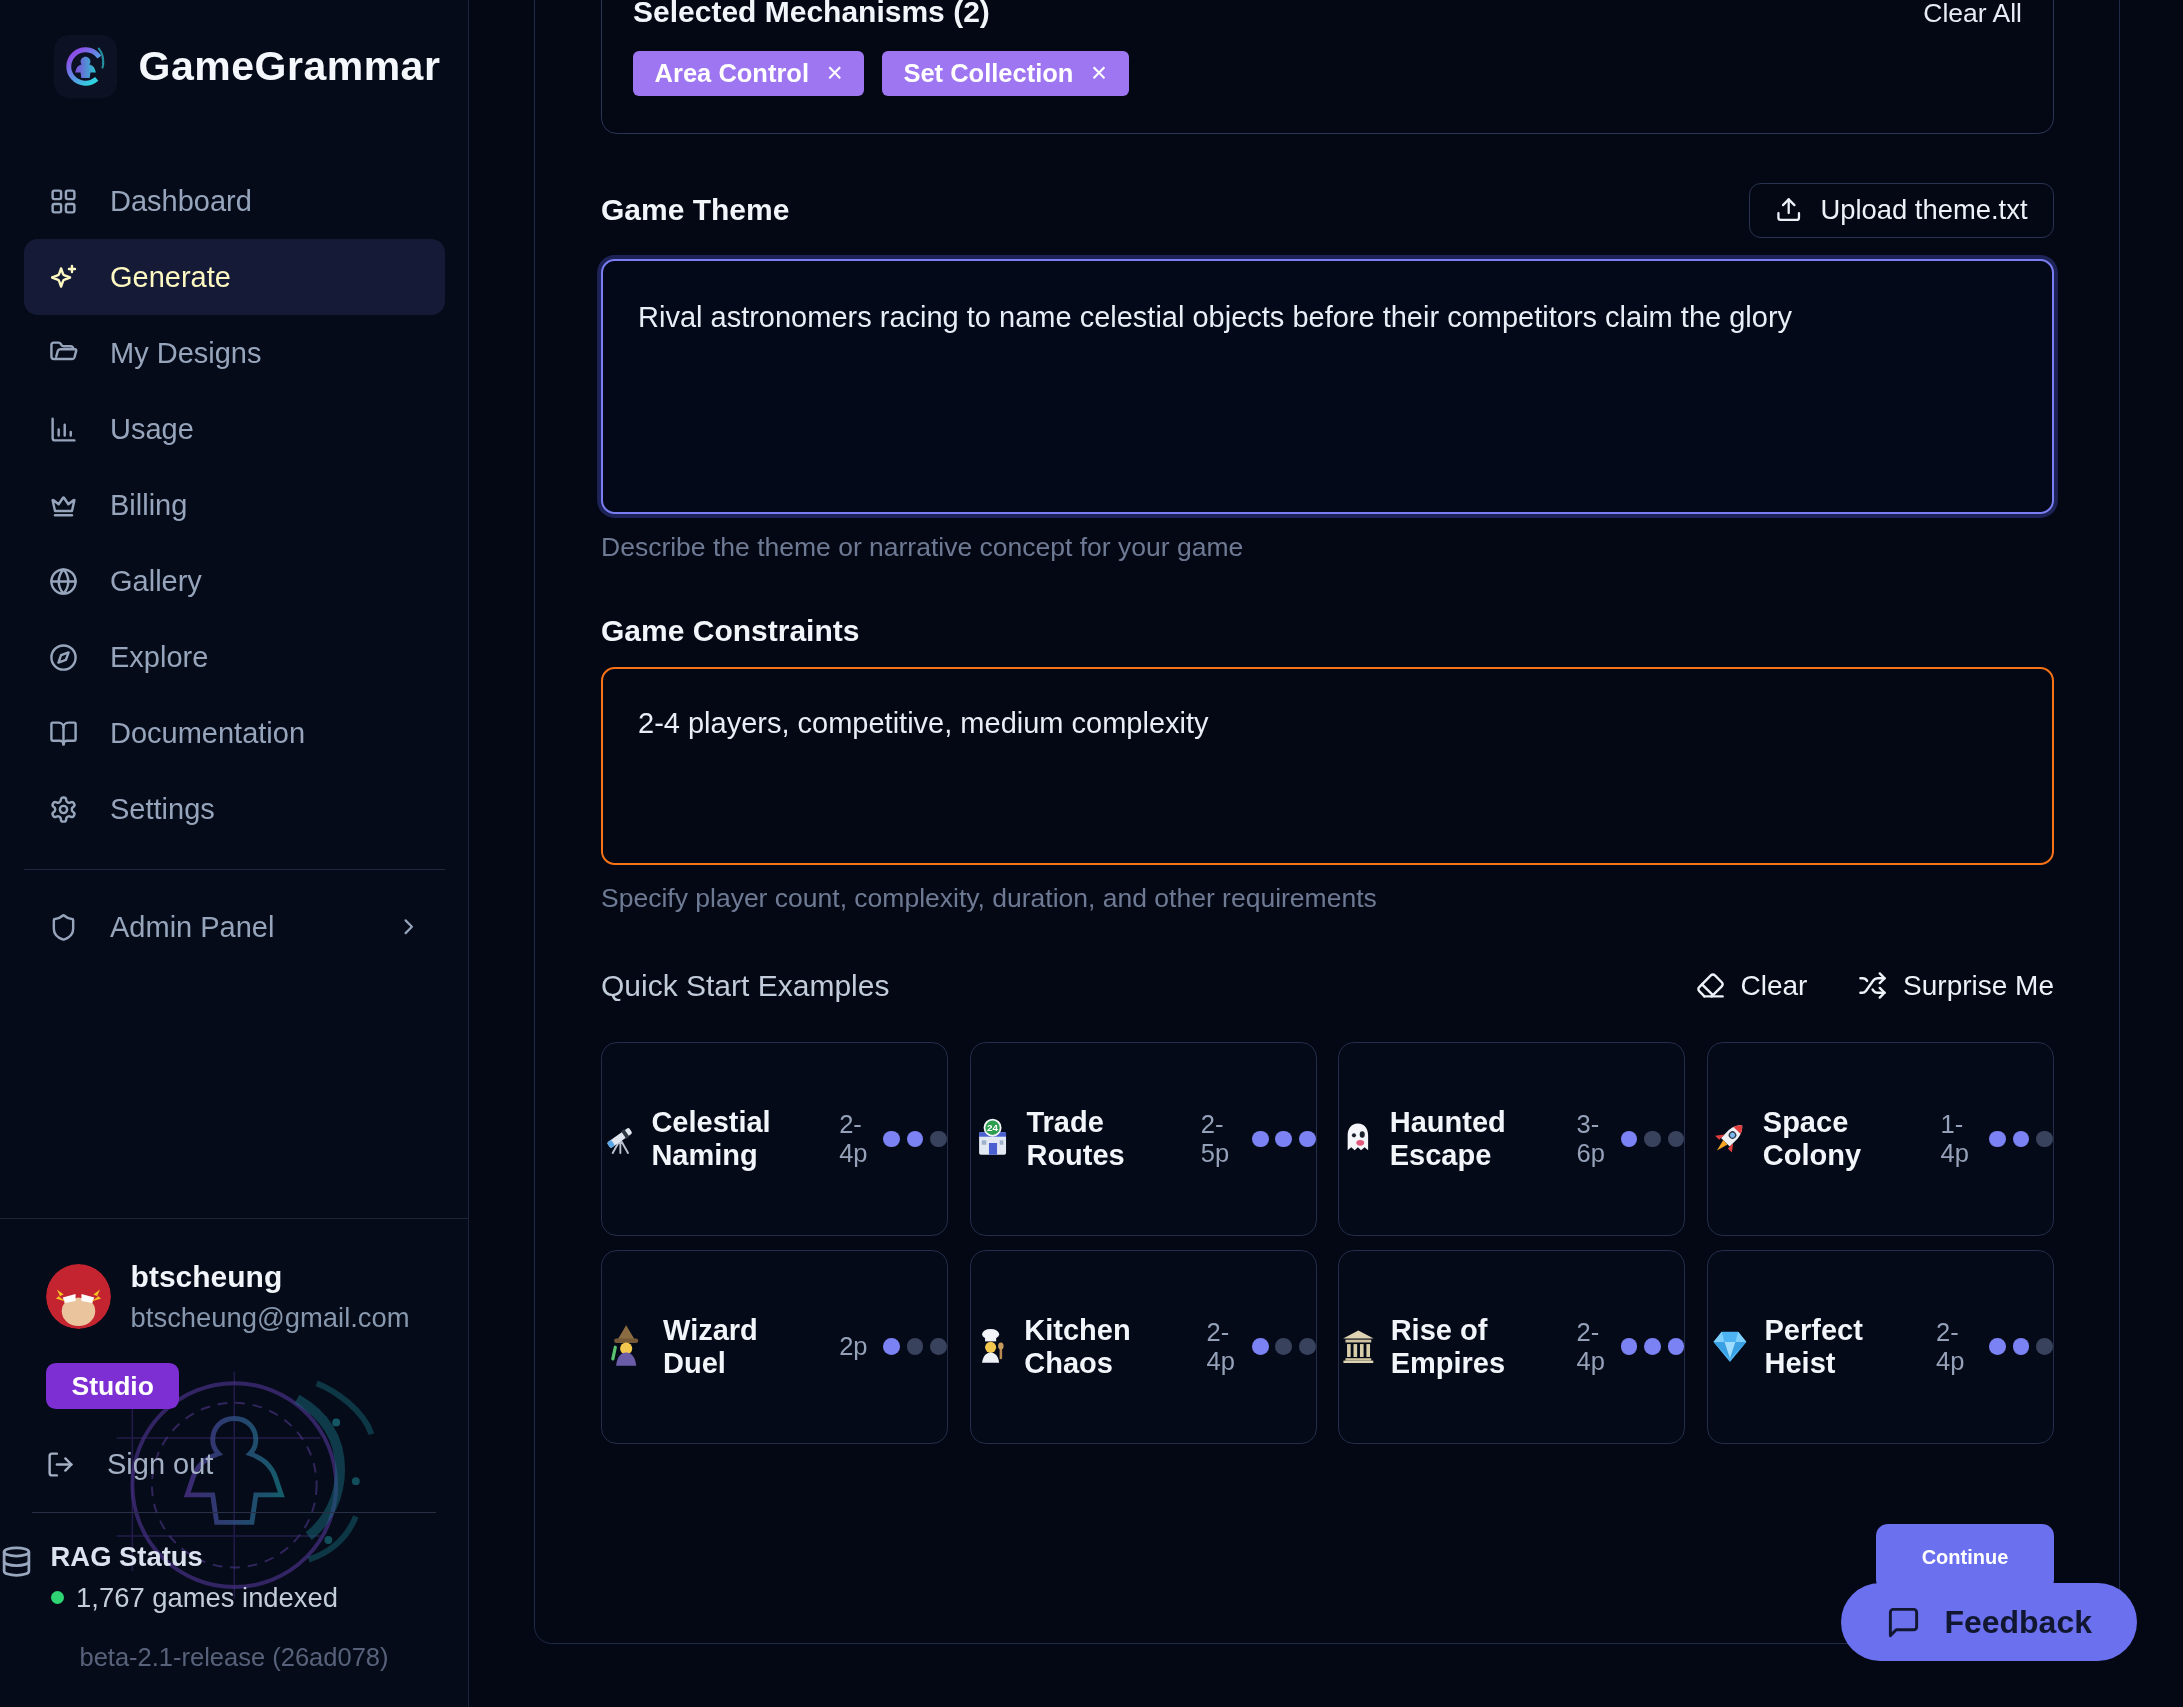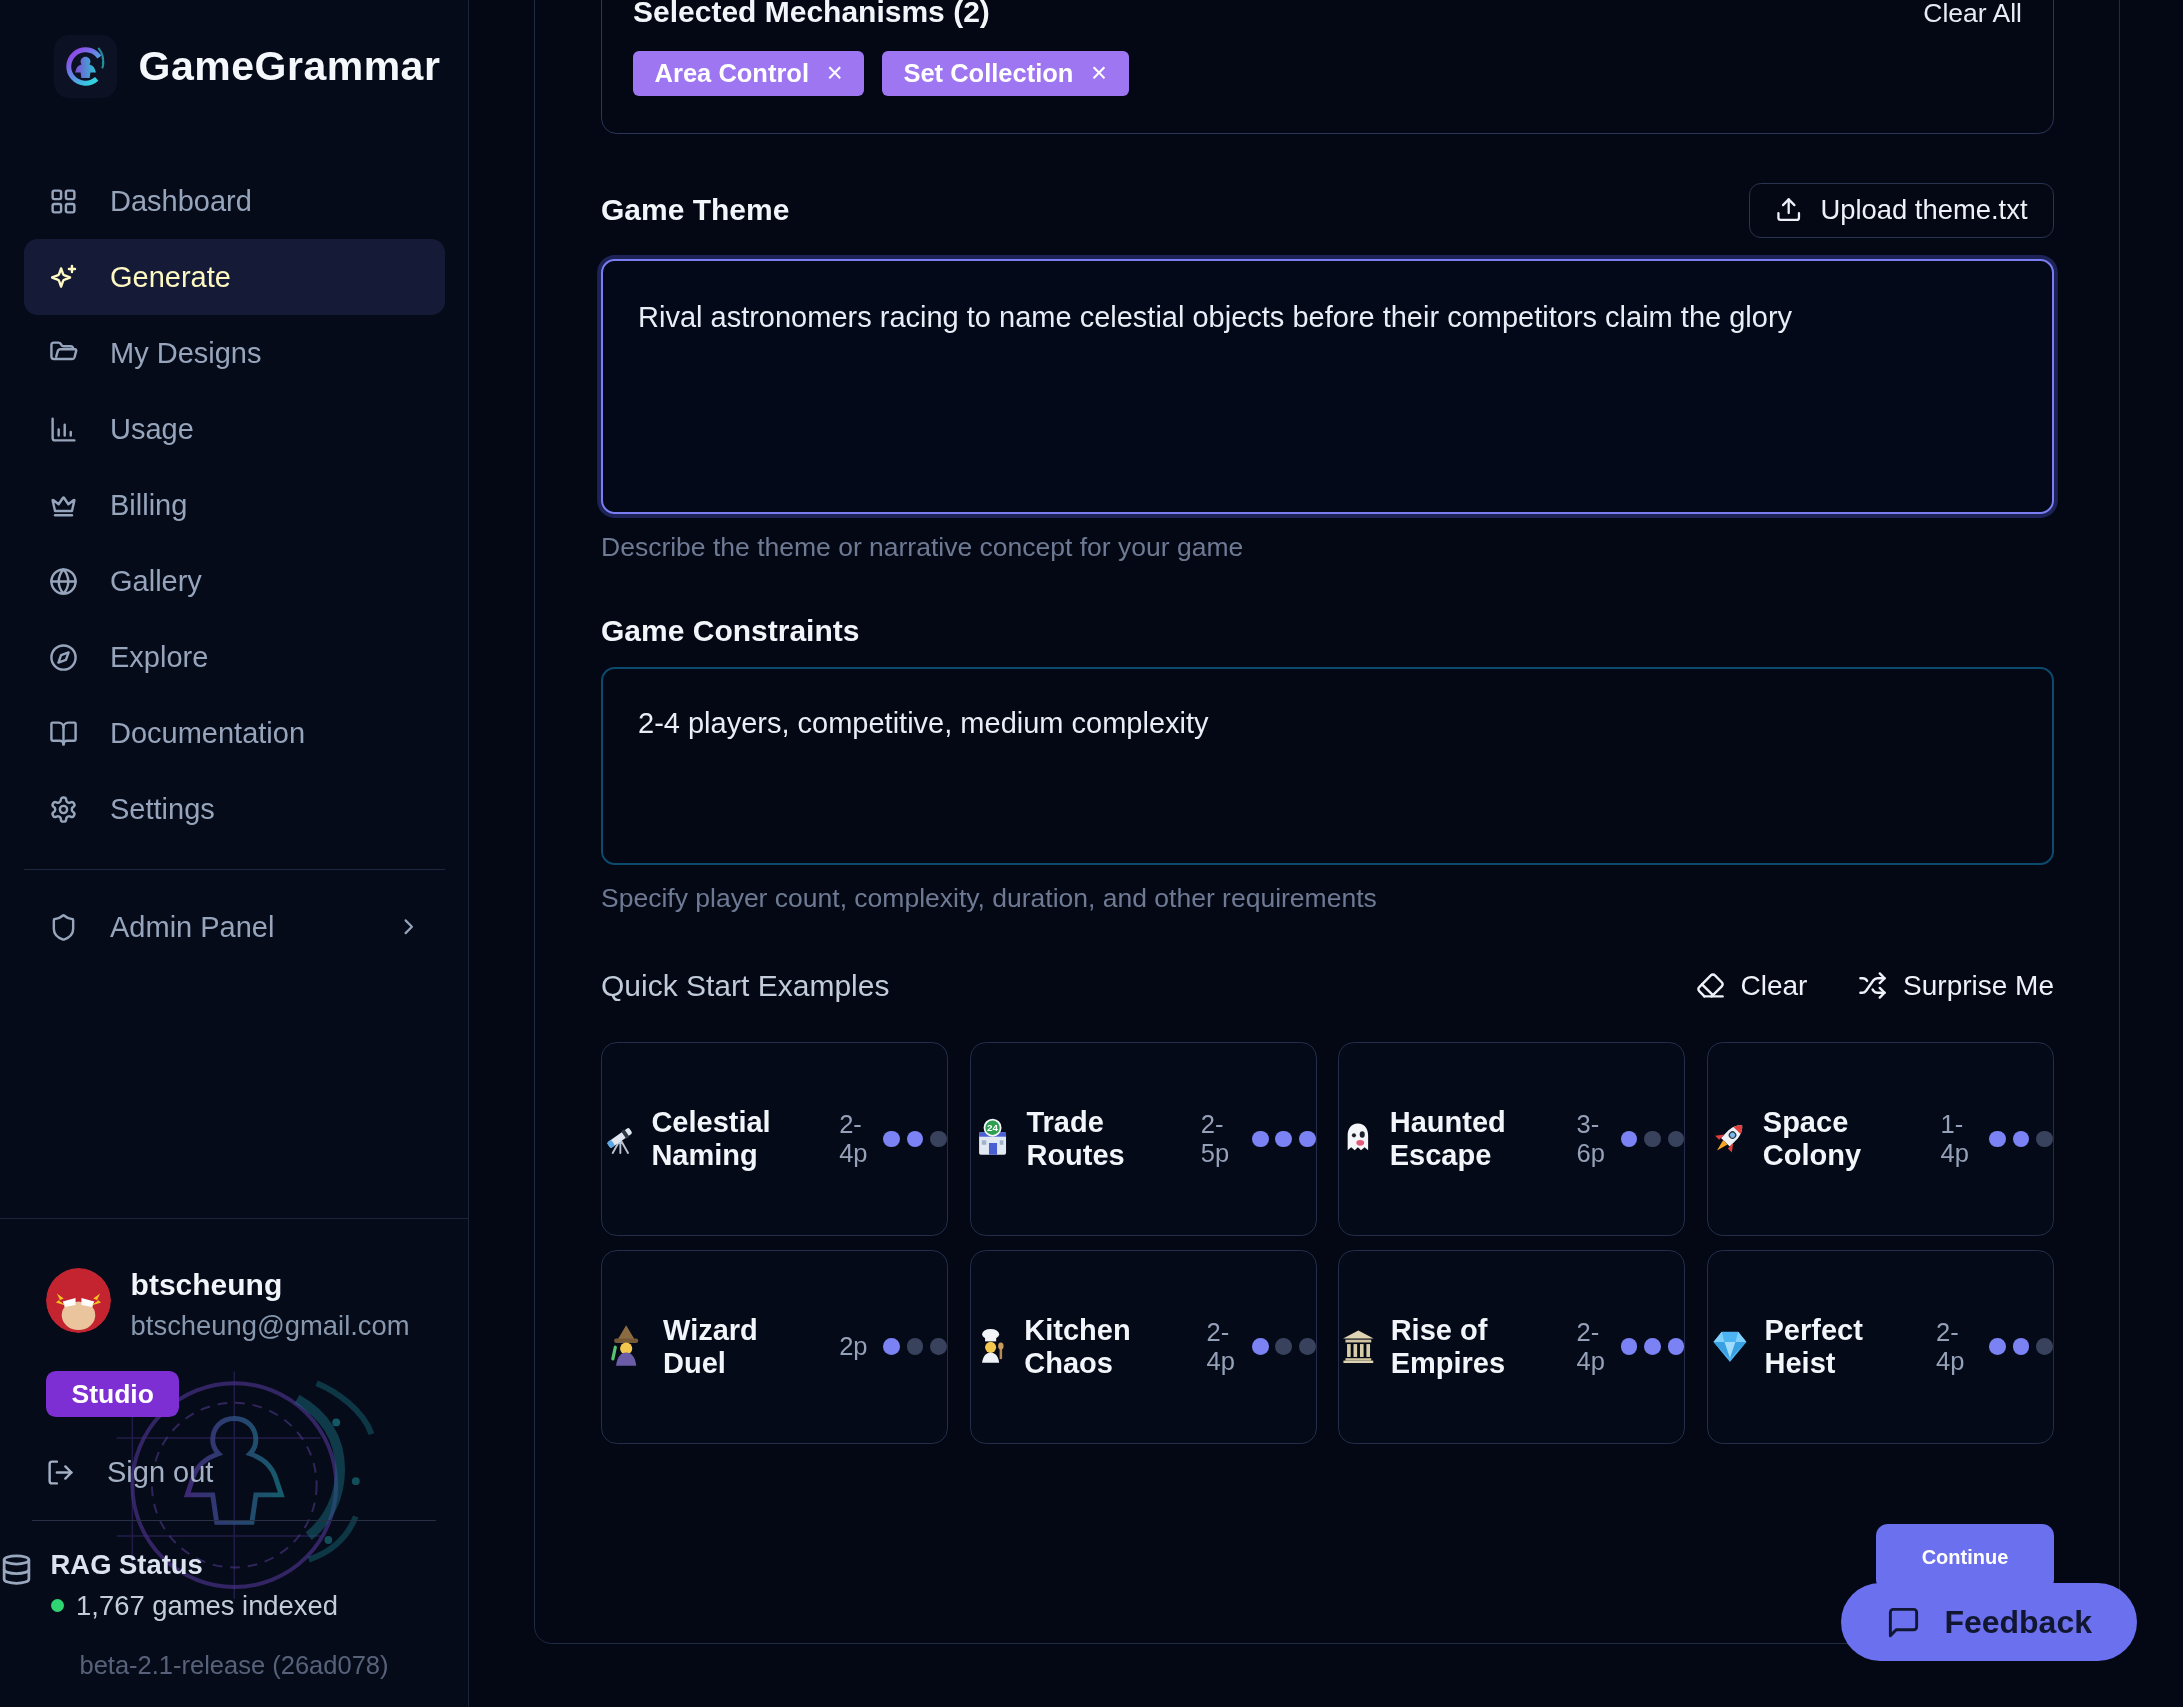--- a/index.html
+++ b/index.html
@@ -38,21 +38,21 @@
   }
   .admin-row .chev { margin-left:auto; width:25.5px; height:25.5px; display:flex; }
 
   .sidebar-bottom {
     position:absolute; left:0; right:0; top:1218px; bottom:0;
     border-top:1px solid #1b2438;
   }
   .watermark { position:absolute; left:61px; top:125px; width:374px; height:294px; opacity:.55; pointer-events:none; }
   .user-row { display:flex; align-items:center; gap:19.6px; padding:41px 0 0 46px; position:relative; z-index:1; }
   .avatar { width:65px; height:65px; border-radius:50%; overflow:hidden; flex:0 0 auto; }
-  .user-name { font-size:30px; font-weight:bold; color:#f2f5fa;margin-top:8px; }
+  .user-name { font-size:30px; font-weight:bold; color:#f2f5fa; }
   .user-email { font-size:27.4px; color:#8797ad; margin-top:7.8px; }
   .studio-badge {
     display:inline-block; margin:29px 0 0 46px; padding:7.8px 25.5px;
     background:#7d2fd4; color:#fff; font-size:26.5px; font-weight:600;
     border-radius:9.8px; position:relative; z-index:1;
   }
   .signout-row {
     display:flex; align-items:center; gap:32px; margin-top:39px; padding-left:46px;
     color:#a4b0c4; font-size:29px; cursor:pointer; position:relative; z-index:1;
   }
@@ -106,21 +106,21 @@
     font-family:"Liberation Sans", sans-serif; font-size:29px; color:#e9edf5;
     line-height:1.35;
   }
   .ta-theme {
     margin-top:21.6px; height:255px; border-radius:13.7px;
     border:2.9px solid #7b7ef2; box-shadow:0 0 0 3.9px rgba(88,92,230,.32);
     padding:37px 35px;
   }
   .ta-constraints {
     margin-top:19.6px; height:198px; border-radius:13.7px;
-    border:2px solid #0c4a6e; padding:35px 35px; background:transparent;
+    border:2px solid #f97316; padding:35px 35px; background:transparent;
   }
   .helper { margin-top:17.6px; font-size:26.5px; color:#6e7a94; }
 
   .qs-head { display:flex; justify-content:space-between; align-items:center; margin-top:55px; }
   .qs-title { font-size:30px; color:#c2cbda; }
   .qs-actions { display:flex; align-items:center; gap:51px; }
   .qs-btn { display:flex; align-items:center; gap:15.7px; color:#eef2f8; font-size:28px; cursor:pointer; }
   .qs-btn .ico { width:29px; height:29px; display:flex; }
 
   .cards { display:grid; grid-template-columns:repeat(4, 1fr); gap:13.7px 21.6px; margin-top:39px; }

